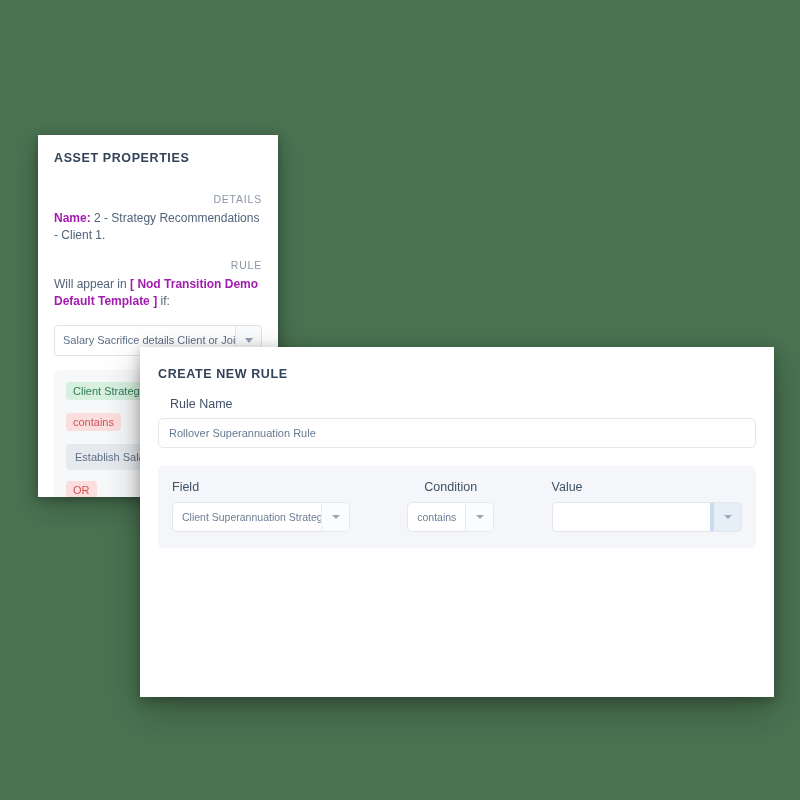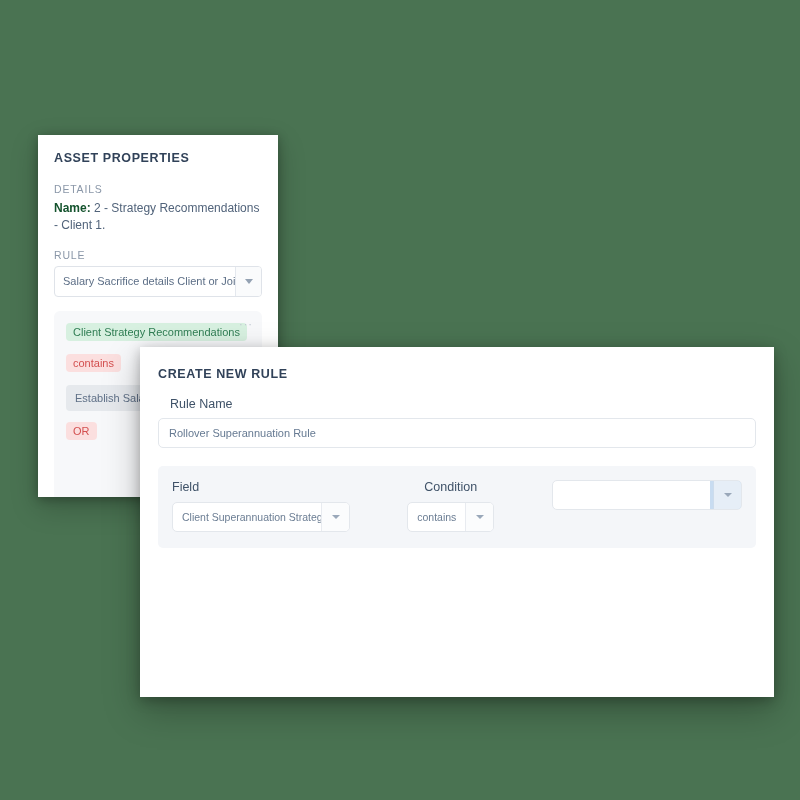--- a/index.html
+++ b/index.html
@@ -21,35 +21,36 @@
     background: #ffffff;
     box-shadow: 0 2px 10px rgba(0,0,0,0.28), 0 10px 26px rgba(0,0,0,0.22);
     padding: 16px 16px 0 16px;
     overflow: hidden;
   }
   #asset-panel .ap-title {
     font-size: 12.5px;
     font-weight: bold;
     letter-spacing: 0.6px;
     color: #314259;
-    margin-bottom: 18px;
+    margin-bottom: 28px;
   }
   #asset-panel .ap-sub {
     font-size: 10.5px;
     letter-spacing: 0.8px;
     color: #8a97a8;
     margin-bottom: 5px;
+    text-align: right;
   }
   #asset-panel .ap-line {
     font-size: 12px;
     color: #51637a;
     line-height: 1.45;
     margin-bottom: 14px;
   }
-  #asset-panel .ap-line b { color: #14532d; font-weight: bold; }
+  #asset-panel .ap-line b { color: #a21caf; font-weight: bold; }
 
   .select-box {
     position: relative;
     display: flex;
     align-items: stretch;
     height: 31px;
     border: 1px solid #dfe3e9;
     border-radius: 4px;
     background: #fff;
     overflow: hidden;
@@ -198,20 +199,25 @@
 <div id="asset-panel">
   <div class="ap-title">ASSET PROPERTIES</div>
 
   <div class="ap-sub">DETAILS</div>
   <div class="ap-line">
     <b>Name:</b>
     <span>2 - Strategy Recommendations - Client 1.</span>
   </div>
 
   <div class="ap-sub">RULE</div>
+  <div class="ap-line">
+    <span>Will appear in</span>
+    <b>[ Nod Transition Demo Default Template ]</b>
+    <span>if:</span>
+  </div>
 
   <div class="select-box">
     <div class="sb-text">Salary Sacrifice details Client or Joint</div>
     <div class="sb-arrow">
         <span class="caret"></span>
       </div>
   </div>
 
   <div id="rule-box">
     <div class="rb-dots">···</div>
@@ -248,20 +254,21 @@
       <div class="cc-label">Condition</div>
       <div class="sel2">
         <div class="s2-text">contains</div>
         <div class="s2-arrow">
             <span class="caret-sm"></span>
           </div>
       </div>
     </div>
 
     <div class="cond-col col-value">
+      <div class="cc-label">Value</div>
       <div class="sel2 focused">
         <div class="s2-text"></div>
         <div class="s2-arrow">
             <span class="caret-sm"></span>
           </div>
       </div>
     </div>
   </div>
 
 </div>

